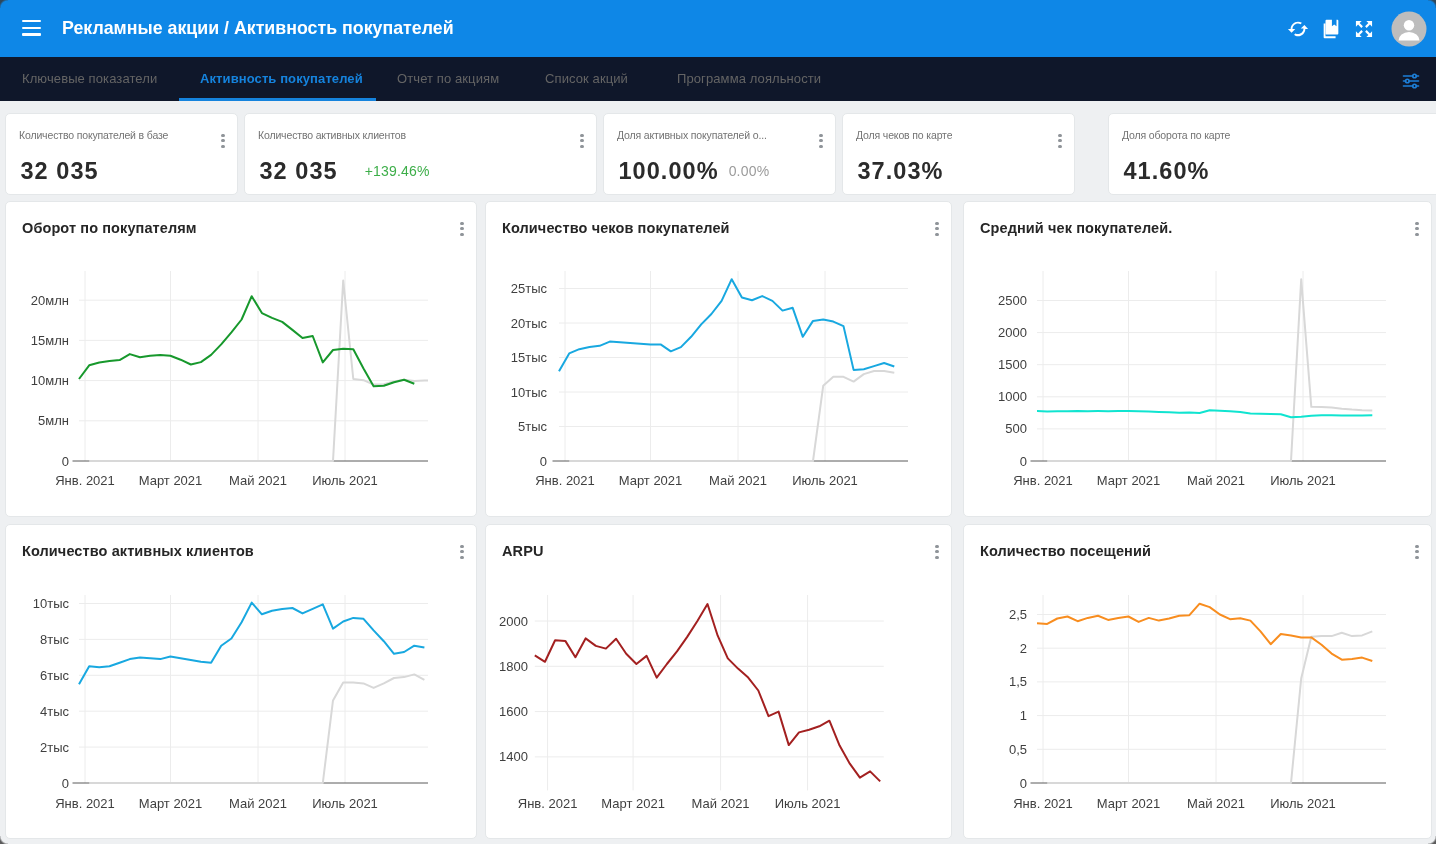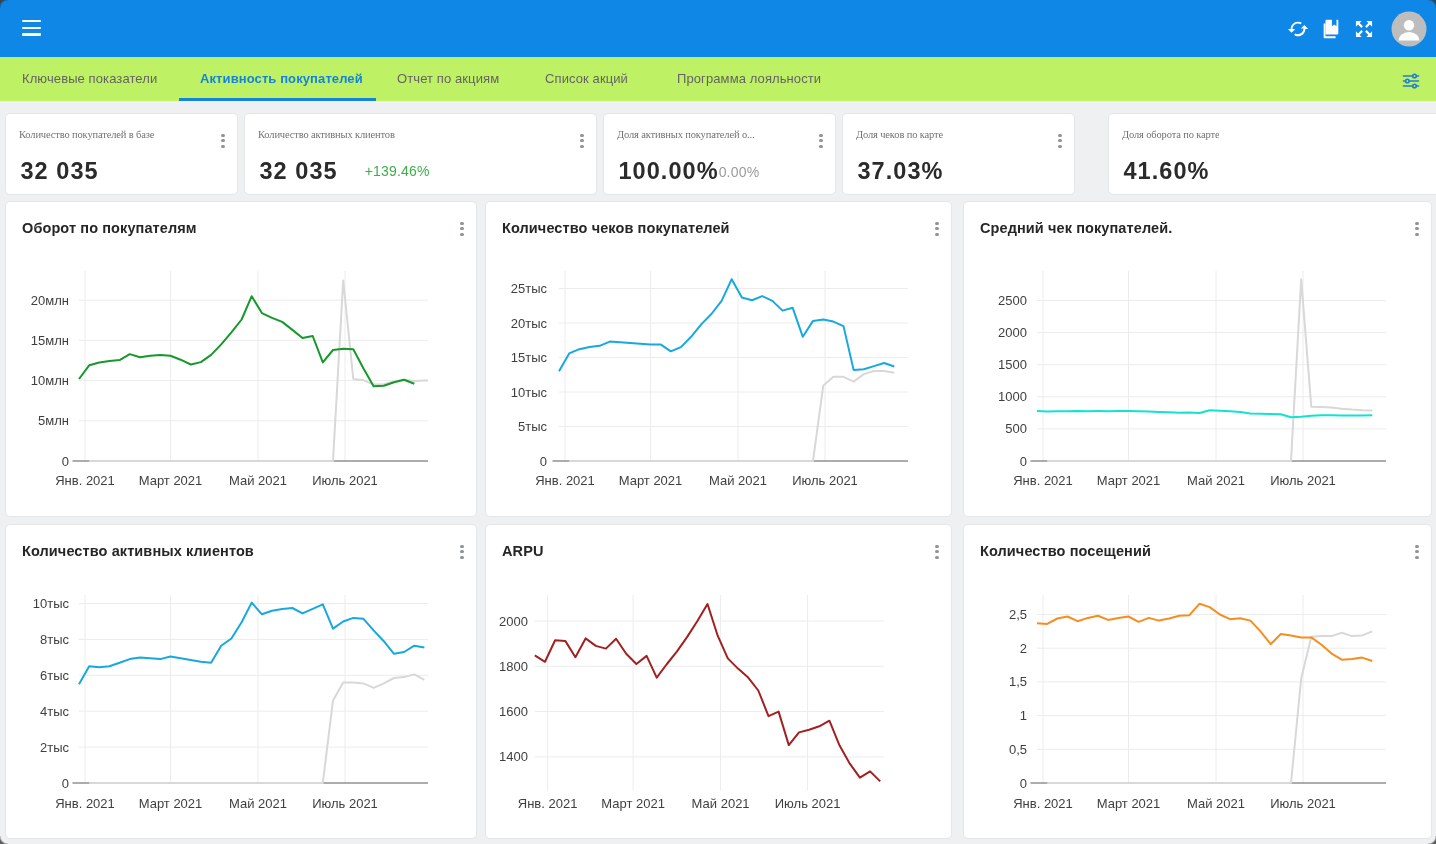--- a/index.html
+++ b/index.html
@@ -1,30 +1,30 @@
 <!DOCTYPE html>
 <html><head><meta charset="utf-8"><title>Dashboard</title><style>
 * { margin:0; padding:0; box-sizing:border-box; }
 html,body { width:1436px; height:844px; overflow:hidden; font-family:"Liberation Sans",sans-serif; background:#eef0f2; }
 .header { position:absolute; left:0; top:0; width:1436px; height:57px; background:#0e87e7; }
 .burger { position:absolute; left:22px; top:20px; width:19px; height:16px; }
 .burger i { display:block; height:2.4px; background:#fff; margin-bottom:4.2px; border-radius:1px; }
 .htitle { position:absolute; left:62px; top:17.5px; color:#fff; font-size:17.8px; font-weight:bold; letter-spacing:0; }
 .hicons { position:absolute; right:0; top:0; height:57px; display:flex; align-items:center; }
 .hicons > div { margin-right:11px; display:flex; }
-.tabs { position:absolute; left:0; top:57px; width:1436px; height:44px; background:#bef264; }
+.tabs { position:absolute; left:0; top:57px; width:1436px; height:44px; background:#0f172a; }
 .tab { position:absolute; top:0; height:44px; line-height:44px; font-size:13px; color:#646464; letter-spacing:.1px; white-space:nowrap; }
 .tab.active { color:#1583dd; font-weight:bold; }
 .underline { position:absolute; left:179px; top:41px; width:197px; height:3px; background:#1583dd; }
 .filtericon { position:absolute; right:15px; top:14px; }
 .card { position:absolute; background:#fff; border:1px solid #e4e7e9; border-radius:5px; }
-.ktitle { position:absolute; left:13px; top:14.5px; font-size:10.5px; letter-spacing:-0.15px; color:#737373; white-space:nowrap; overflow:hidden; max-width:85%;font-family:Liberation Serif, serif; }
+.ktitle { position:absolute; left:13px; top:14.5px; font-size:10.5px; letter-spacing:-0.15px; color:#737373; white-space:nowrap; overflow:hidden; max-width:85%; }
 .kval { position:absolute; left:14.5px; top:43.5px; font-size:23.5px; font-weight:bold; color:#2b2b2b; letter-spacing:1.05px; }
 .kgreen { font-size:14px; font-weight:normal; letter-spacing:.2px; color:#3dae49; margin-left:27px; vertical-align:2.5px; }
-.kgray { font-size:14px; font-weight:normal; letter-spacing:.2px; color:#9b9b9b; vertical-align:2.5px; }
+.kgray { font-size:14px; font-weight:normal; letter-spacing:.2px; color:#9b9b9b; margin-left:10px; vertical-align:2.5px; }
 .kebab { position:absolute; right:7px; top:13.5px; width:14px; height:14.5px; display:flex; flex-direction:column; align-items:center; justify-content:space-between; }
 .kebab i { width:3.4px; height:3.4px; border-radius:50%; background:#8f9499; }
 .ctitle { position:absolute; left:16px; top:17.5px; font-size:14.5px; font-weight:bold; color:#262626; letter-spacing:.1px; }
 .card .kebab { top:19.5px; }
 .axl { font-size:13px; fill:#3f3f3f; font-family:"Liberation Sans",sans-serif; }
 .corner { position:absolute; width:8px; height:8px; z-index:99; }
 .tl { left:0; top:0; background:radial-gradient(circle 8px at 8px 8px, rgba(0,0,0,0) 7px, rgba(55,55,55,.8) 9px); }
 .tr { right:0; top:0; background:radial-gradient(circle 8px at 0 8px, rgba(0,0,0,0) 7px, rgba(55,55,55,.8) 9px); }
 .bl { left:0; bottom:0; background:radial-gradient(circle 8px at 8px 0, rgba(0,0,0,0) 7px, rgba(55,55,55,.8) 9px); }
 .br { right:0; bottom:0; background:radial-gradient(circle 8px at 0 0, rgba(0,0,0,0) 7px, rgba(55,55,55,.8) 9px); }
@@ -33,20 +33,21 @@
 <div class="corner tl"></div>
 <div class="corner tr"></div>
 <div class="corner bl"></div>
 <div class="corner br"></div>
 <div class="header">
   <div class="burger">
       <i></i>
       <i></i>
       <i></i>
     </div>
+  <div class="htitle">Рекламные акции / Активность покупателей</div>
   <div class="hicons">
       <div>
         <svg width="22" height="22" viewBox="0 0 24 24" fill="#fff">
 <path d="M19.35 8.55 l-4 4 h3 c0 3.31 -2.69 6 -6 6 -1.01 0 -1.97 -.25 -2.8 -.7 l-1.46 1.46 C9.32 20.54 10.78 21 12.35 21 c4.42 0 8 -3.58 8 -8 h3 l-4 -4.45z M6.35 13 c0 -3.31 2.69 -6 6 -6 1.01 0 1.97 .25 2.8 .7 l1.46 -1.46 C15.38 5.46 13.92 5 12.35 5 c-4.42 0 -8 3.58 -8 8 h-3 l4 4 4 -4 h-3z" transform="translate(-0.35,-1)"></path>
         </svg>
       </div>
       <div>
         <svg width="22" height="22" viewBox="0 0 24 24" fill="#fff">
 <path d="M7 2 h12 a1 1 0 0 1 1 1 v14 a1 1 0 0 1 -1 1 H7 a1 1 0 0 1 -1-1 V3 a1 1 0 0 1 1-1 z M13 2 v7 l2.5-2 2.5 2 V2 z" fill-rule="evenodd"></path>
 <path d="M4 6 v15 a1 1 0 0 0 1 1 h12 v-2 H6 V6 z"></path>

